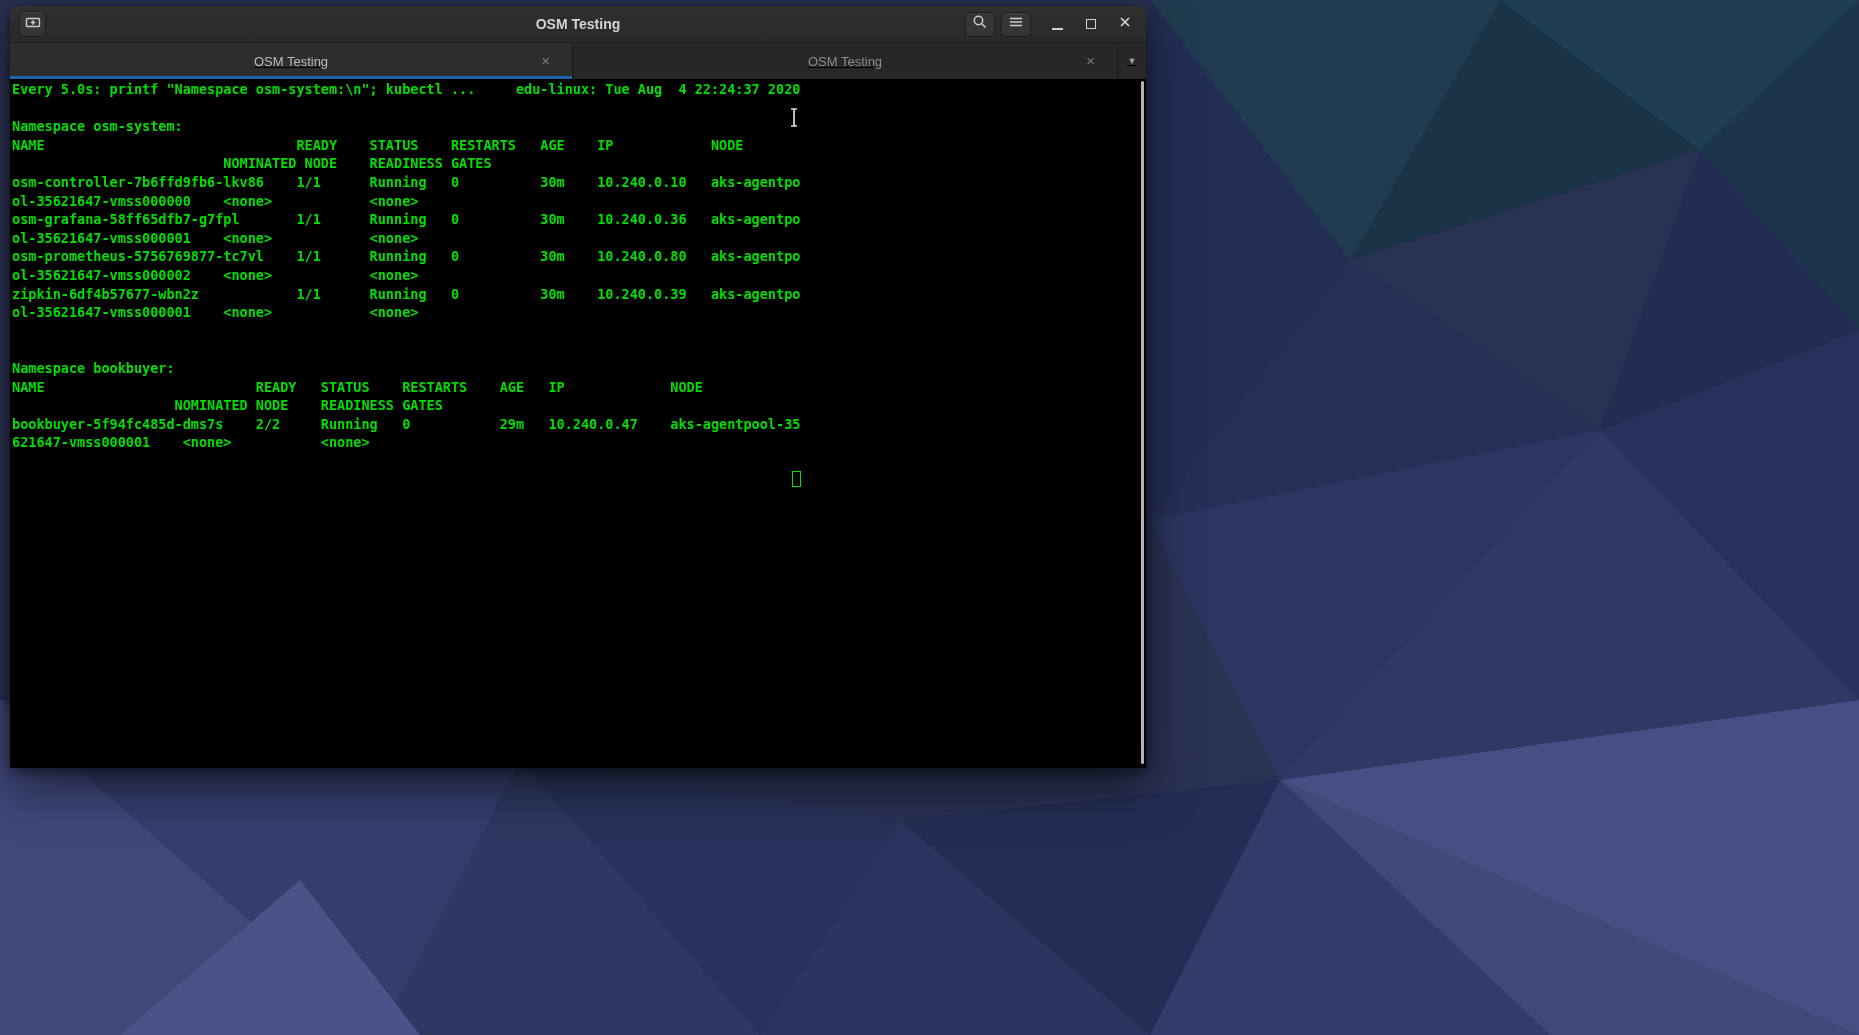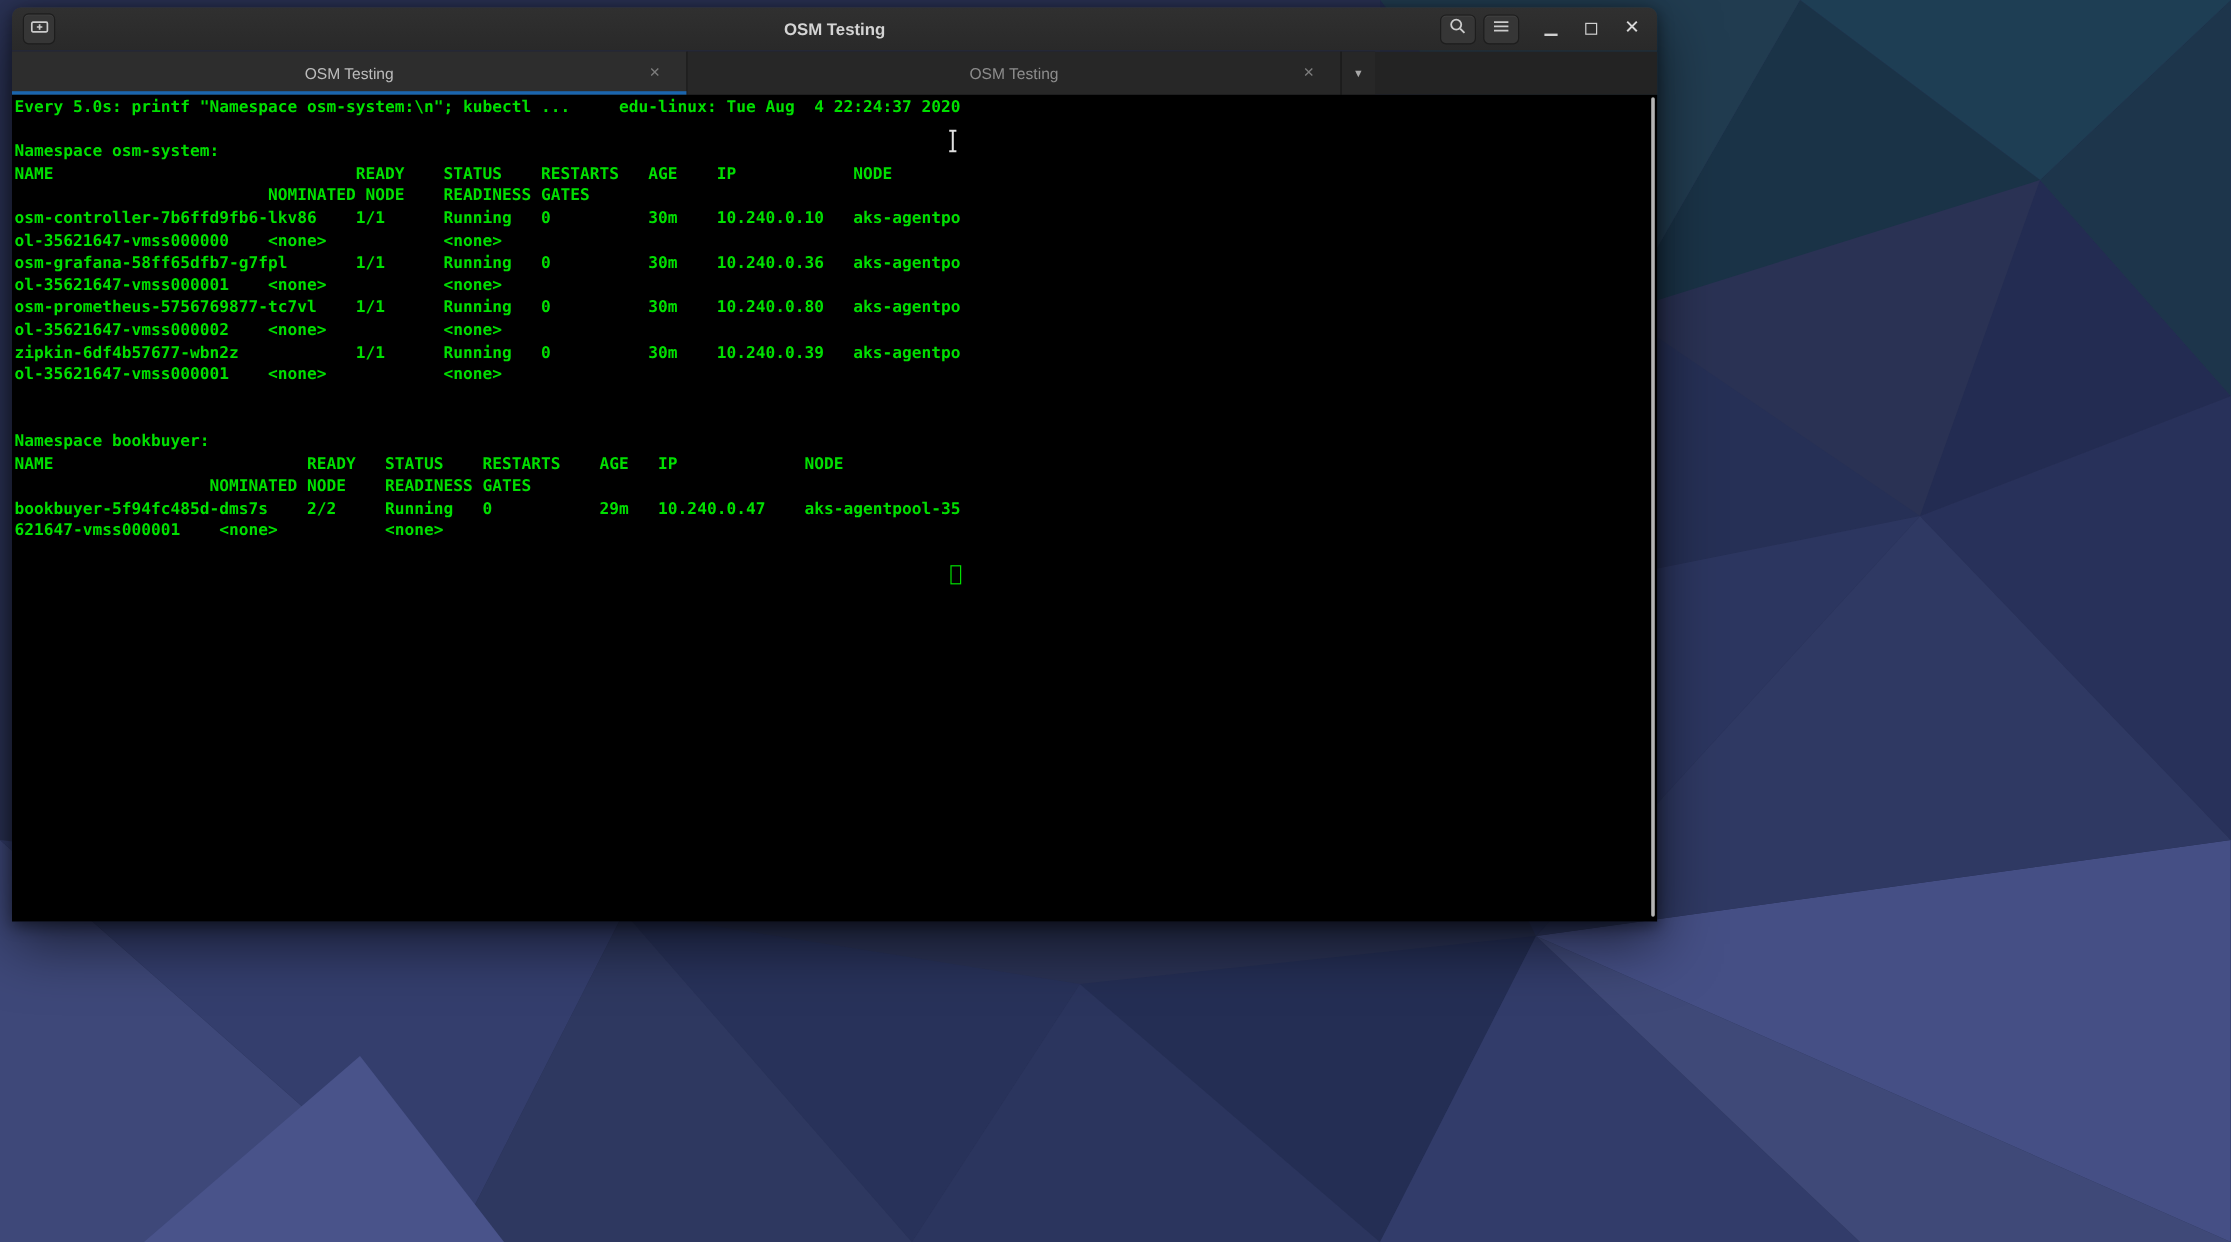--- a/index.html
+++ b/index.html
@@ -6,23 +6,24 @@
   html,body { width:1859px; height:1035px; overflow:hidden; }
   body {
     position:relative;
     background: var(--desktop_base, #2a3254);
     font-family:"Liberation Sans", sans-serif;
   }
   .desktop-svg { position:absolute; left:0; top:0; }
 
   
   .window {
-    position:absolute; left:10px; top:6px; width:1371px; height:762px;
+    position:absolute; left:10px; top:6px; width:1136px; height:762px;
     border-radius:8px 8px 0 0;
     box-shadow:0 18px 50px rgba(0,0,0,.55), 0 3px 12px rgba(0,0,0,.45);
+    text-decoration:underline;
   }
 
   
   .titlebar {
     position:relative; height:37px;
     background:linear-gradient(var(--titlebar_bg,#303030), #292929);
     border-bottom:1px solid #1c1c1c;
     border-radius:8px 8px 0 0;
   }
   .titlebar-title {

